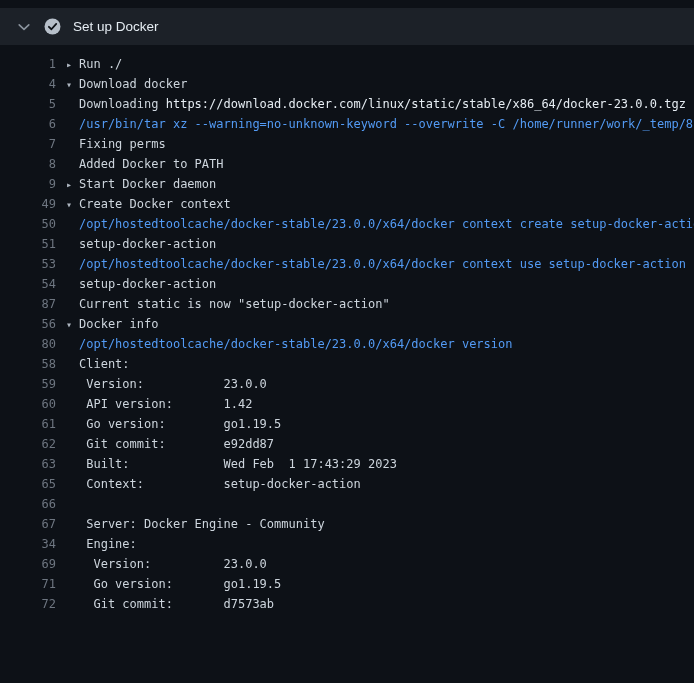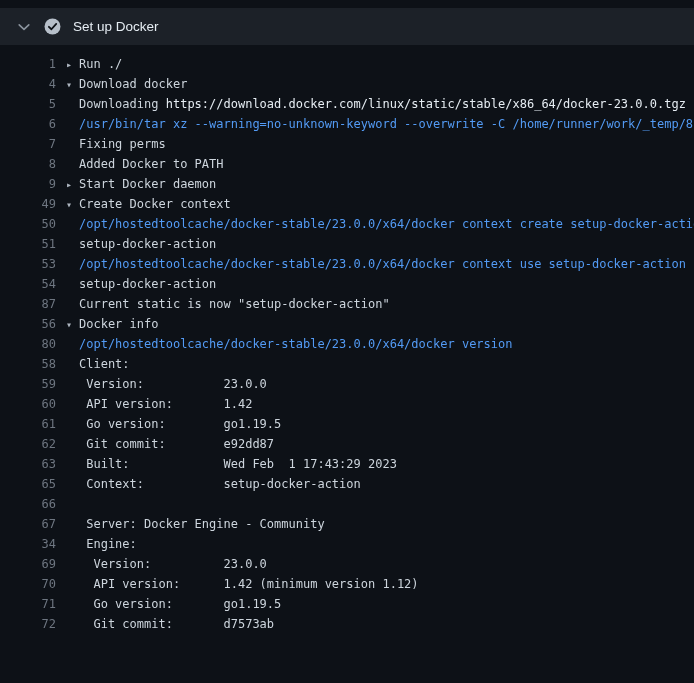--- a/index.html
+++ b/index.html
@@ -179,24 +179,20 @@
     </div>
     <div class="log-line">
       <span class="line-num">34</span>
       <span class="line-content"><span class="marker-pad"></span><span class="seg seg-plain"> Engine:</span></span>
     </div>
     <div class="log-line">
       <span class="line-num">69</span>
       <span class="line-content"><span class="marker-pad"></span><span class="seg seg-plain">  Version:          23.0.0</span></span>
     </div>
     <div class="log-line">
-      <span class="line-num">70</span>
-      <span class="line-content"><span class="marker-pad"></span><span class="seg seg-plain">  API version:      1.42 (minimum version 1.12)</span></span>
-    </div>
-    <div class="log-line">
       <span class="line-num">71</span>
       <span class="line-content"><span class="marker-pad"></span><span class="seg seg-plain">  Go version:       go1.19.5</span></span>
     </div>
     <div class="log-line">
       <span class="line-num">72</span>
       <span class="line-content"><span class="marker-pad"></span><span class="seg seg-plain">  Git commit:       d7573ab</span></span>
     </div>
   </div>
 
 </body></html>

